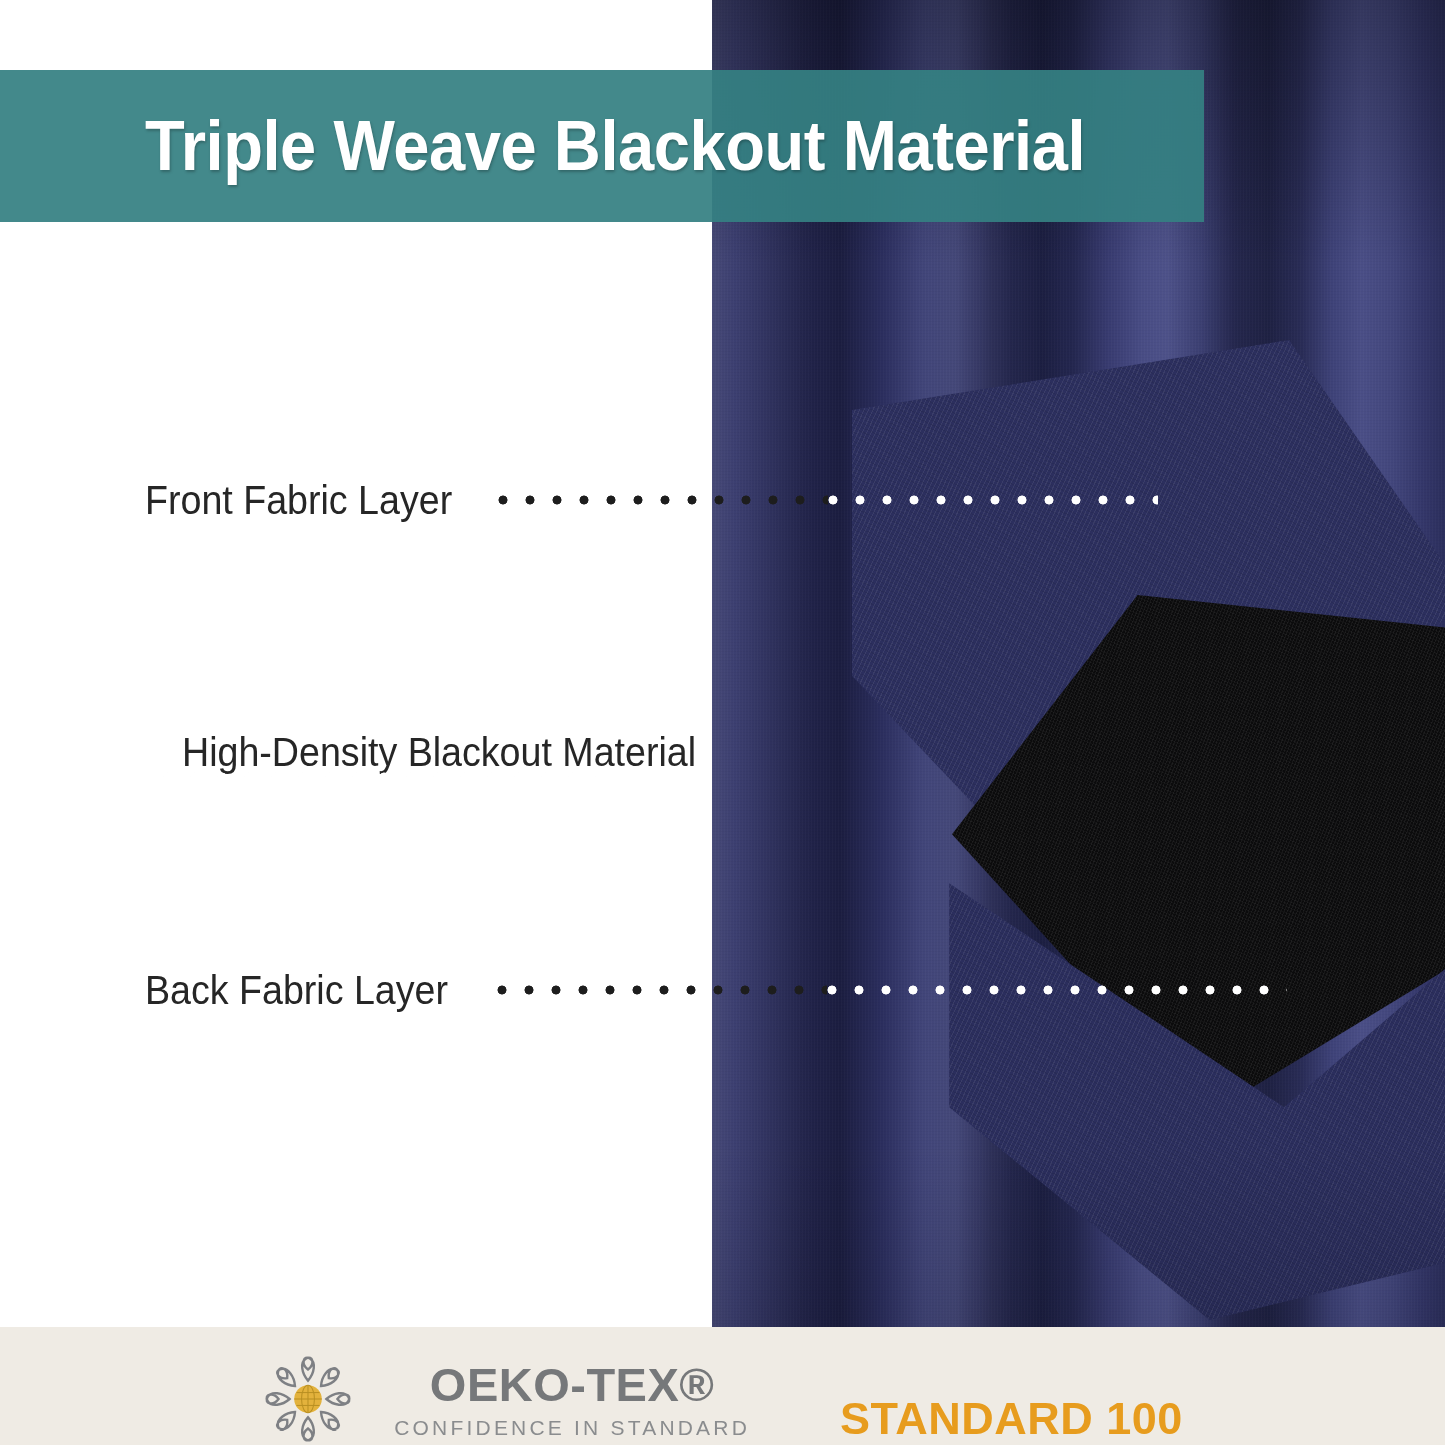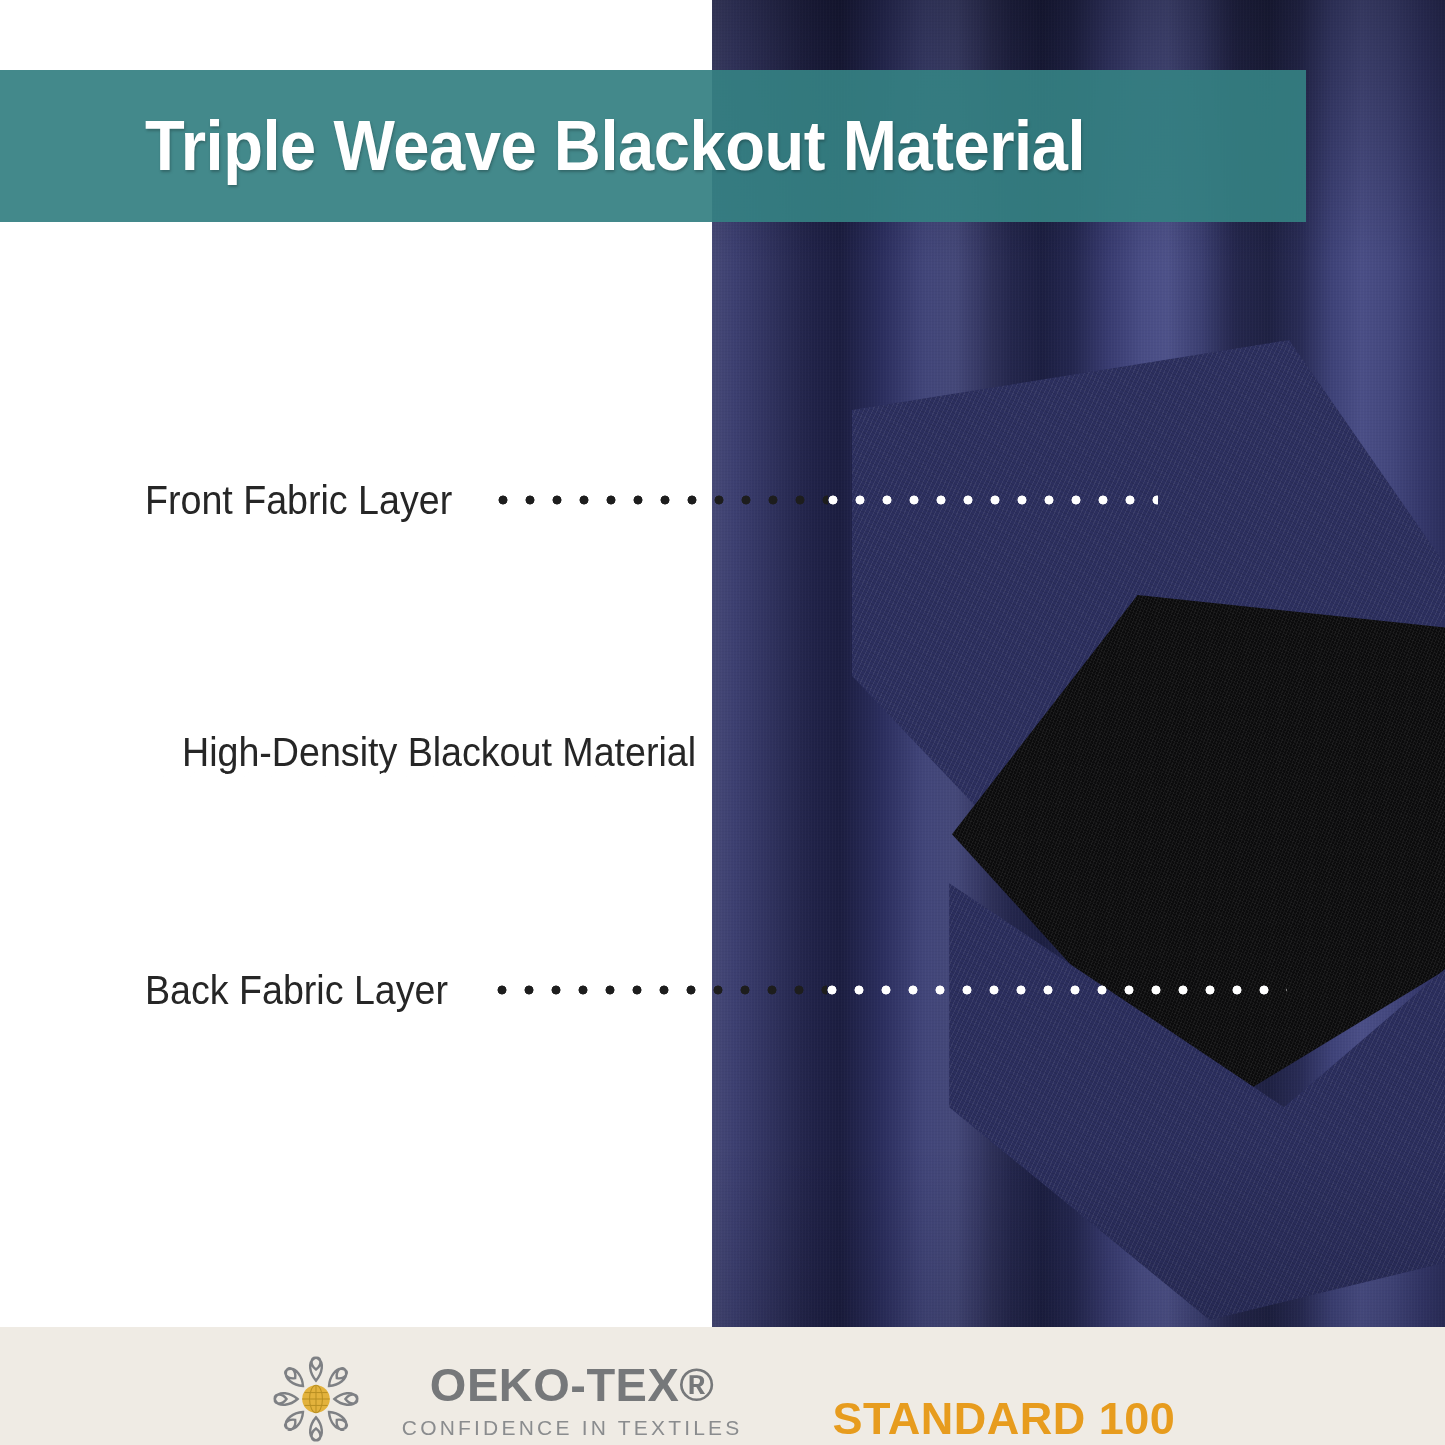--- a/index.html
+++ b/index.html
@@ -104,21 +104,21 @@
   
   .swatch-back {
     left:200px; top:760px; width:620px; height:560px;
     background:#2b2e5d;
     clip-path:polygon(6% 22%, 60% 62%, 100% 24%, 100% 86%, 48% 100%, 6% 62%);
   }
 
   
   .banner {
     position:absolute;
-    left:0; top:70px; width:1306px; height:152px;
+    left:0; top:70px; width:1204px; height:152px;
     background:rgba(53,128,130,0.93);
   }
   .banner-title {
     position:absolute;
     left:145px; top:50%;
     transform:translateY(-50%);
     color:#ffffff;
     font-size:70px;
     font-weight:bold;
     letter-spacing:-0.5px;
@@ -276,20 +276,20 @@
           <ellipse cx="50" cy="50" rx="7" ry="15"></ellipse>
           <line x1="35" y1="50" x2="65" y2="50"></line>
           <line x1="37.5" y1="43" x2="62.5" y2="43"></line>
           <line x1="37.5" y1="57" x2="62.5" y2="57"></line>
           <line x1="50" y1="35" x2="50" y2="65"></line>
         </g>
       </svg>
 
       <div class="oeko-text">
         <div class="oeko-name">OEKO-TEX®</div>
-        <div class="oeko-tagline">CONFIDENCE IN TEXTILES</div>
+        <div class="oeko-tagline">CONFIDENCE IN STANDARD</div>
       </div>
     </div>
 
     <div class="standard">STANDARD 100</div>
   </div>
 
 </div>
 
 </body></html>

